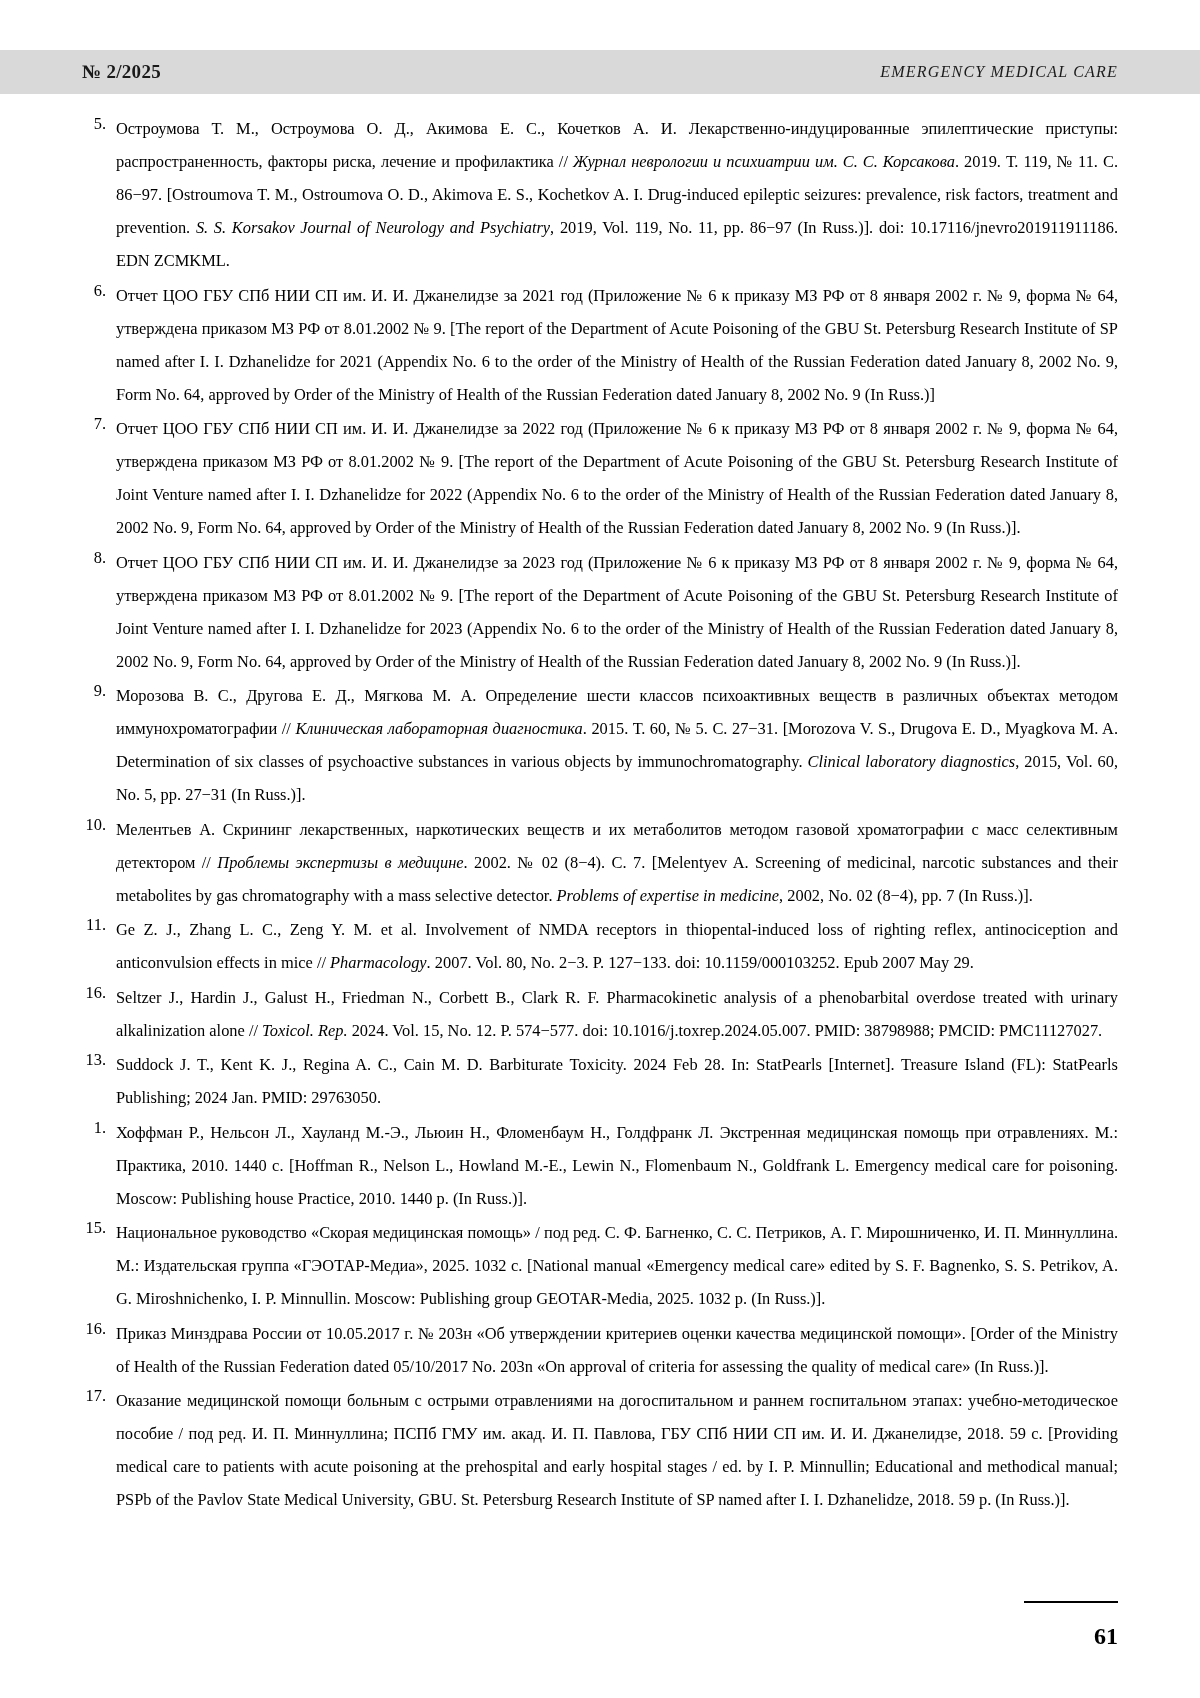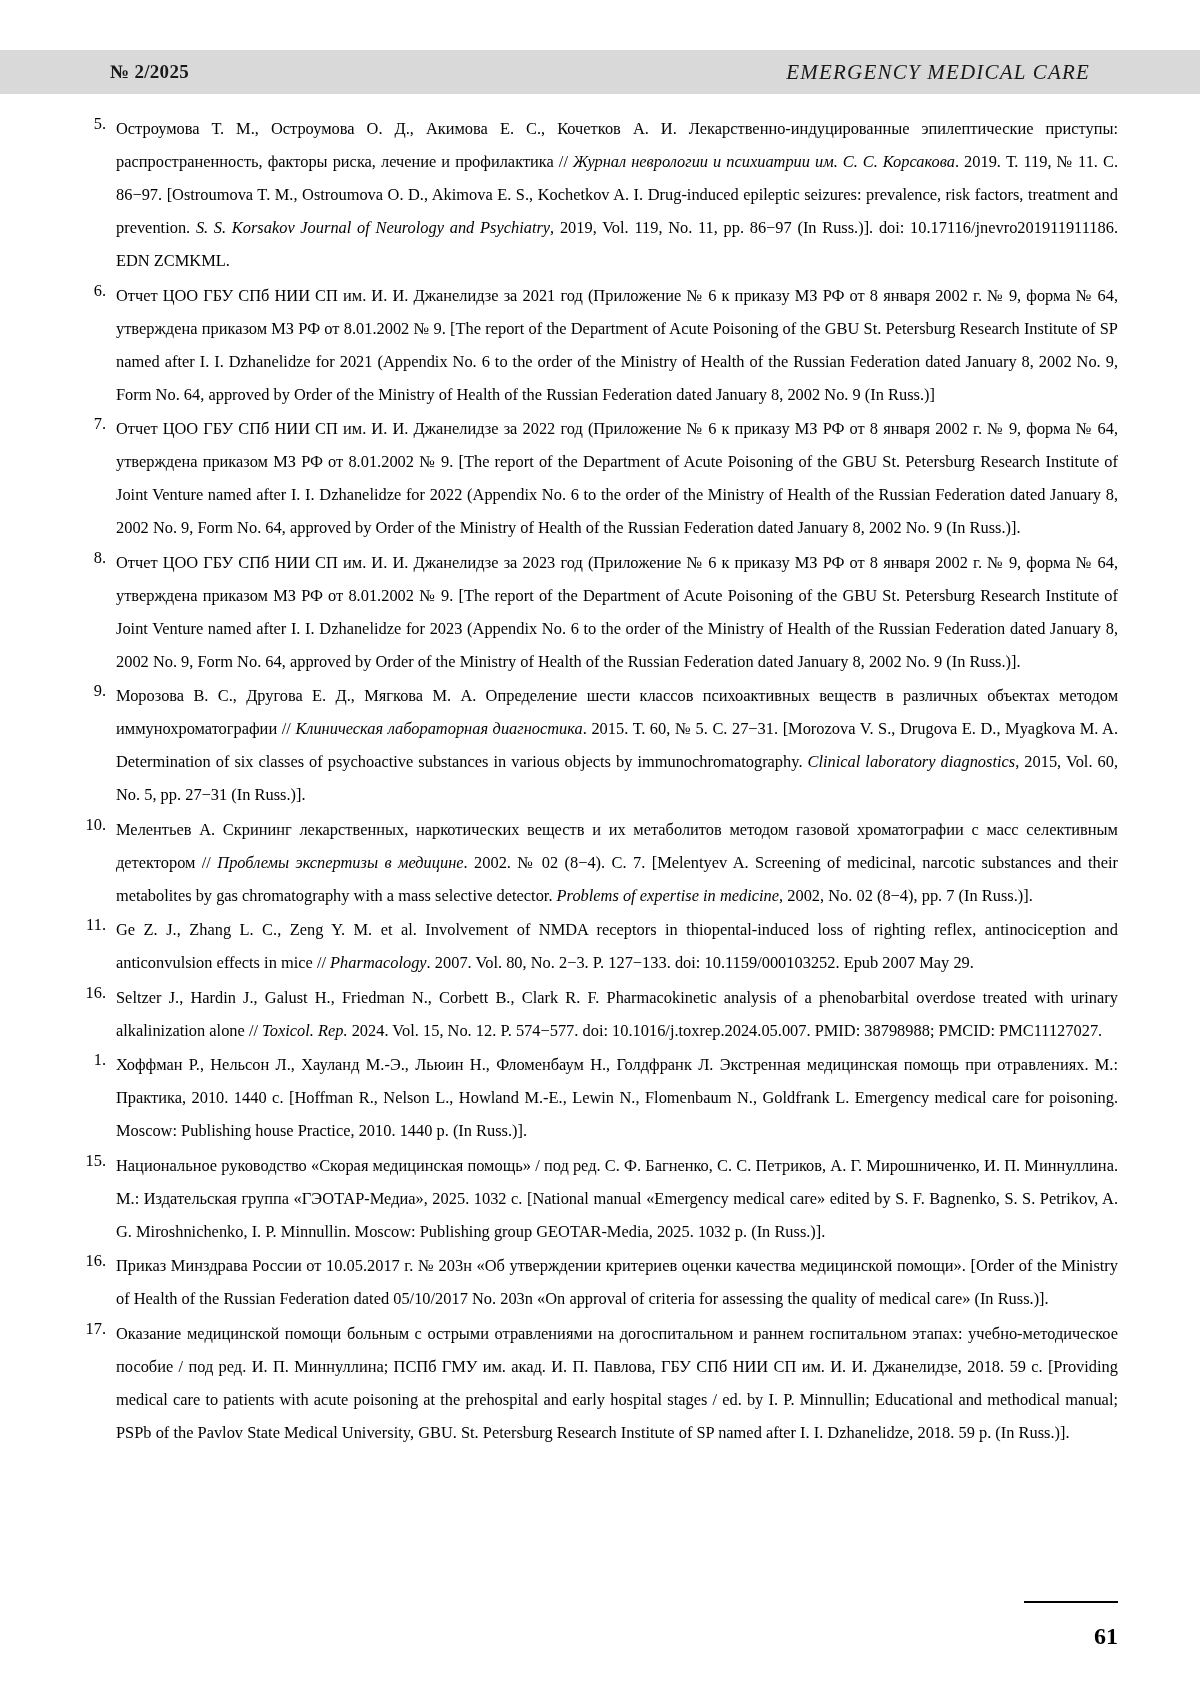--- a/index.html
+++ b/index.html
@@ -25,33 +25,33 @@
     position: absolute;
     top: 50px;
     left: 0;
     width: 1200px;
     height: 44px;
     background: #d9d9d9;
     display: flex;
     align-items: center;
     justify-content: space-between;
     box-sizing: border-box;
-    padding: 0 110px;
+    padding: 0 82px;
   }
   .header-left {
     font-family: "Liberation Serif", serif;
     font-weight: bold;
     font-size: 19px;
     letter-spacing: 0.3px;
     color: #1a1a1a;
   }
   .header-right {
     font-family: "Liberation Serif", serif;
     font-style: italic;
-    font-size: 21px;
+    font-size: 16px;
     letter-spacing: 1.2px;
     color: #1a1a1a;
   }
   .content {
     position: absolute;
     top: 112px;
     left: 82px;
     width: 1036px;
   }
   ol.ref-list {
@@ -139,20 +139,24 @@
         </li>
         <li class="ref-item">
           <span class="ref-num">11.</span>
           <span class="ref-text">Ge Z. J., Zhang L. C., Zeng Y. M. et al. Involvement of NMDA receptors in thiopental-induced loss of righting reflex, antinociception and anticonvulsion effects in mice // <i>Pharmacology</i>. 2007. Vol. 80, No. 2−3. P. 127−133. doi: 10.1159/000103252. Epub 2007 May 29.</span>
         </li>
         <li class="ref-item">
           <span class="ref-num">16.</span>
           <span class="ref-text">Seltzer J., Hardin J., Galust H., Friedman N., Corbett B., Clark R. F. Pharmacokinetic analysis of a phenobarbital overdose treated with urinary alkalinization alone // <i>Toxicol. Rep.</i> 2024. Vol. 15, No. 12. P. 574−577. doi: 10.1016/j.toxrep.2024.05.007. PMID: 38798988; PMCID: PMC11127027.</span>
         </li>
         <li class="ref-item">
+          <span class="ref-num">13.</span>
+          <span class="ref-text">Suddock J. T., Kent K. J., Regina A. C., Cain M. D. Barbiturate Toxicity. 2024 Feb 28. In: StatPearls [Internet]. Treasure Island (FL): StatPearls Publishing; 2024 Jan. PMID: 29763050.</span>
+        </li>
+        <li class="ref-item">
           <span class="ref-num">1.</span>
           <span class="ref-text">Хоффман Р., Нельсон Л., Хауланд М.-Э., Льюин Н., Фломенбаум Н., Голдфранк Л. Экстренная медицинская помощь при отравлениях. М.: Практика, 2010. 1440 с. [Hoffman R., Nelson L., Howland M.-E., Lewin N., Flomenbaum N., Goldfrank L. Emergency medical care for poisoning. Moscow: Publishing house Practice, 2010. 1440 p. (In Russ.)].</span>
         </li>
         <li class="ref-item">
           <span class="ref-num">15.</span>
           <span class="ref-text">Национальное руководство «Скорая медицинская помощь» / под ред. С. Ф. Багненко, С. С. Петриков, А. Г. Мирошниченко, И. П. Миннуллина. М.: Издательская группа «ГЭОТАР-Медиа», 2025. 1032 с. [National manual «Emergency medical care» edited by S. F. Bagnenko, S. S. Petrikov, A. G. Miroshnichenko, I. P. Minnullin. Moscow: Publishing group GEOTAR-Media, 2025. 1032 p. (In Russ.)].</span>
         </li>
         <li class="ref-item">
           <span class="ref-num">16.</span>
           <span class="ref-text">Приказ Минздрава России от 10.05.2017 г. № 203н «Об утверждении критериев оценки качества медицинской помощи». [Order of the Ministry of Health of the Russian Federation dated 05/10/2017 No. 203n «On approval of criteria for assessing the quality of medical care» (In Russ.)].</span>

